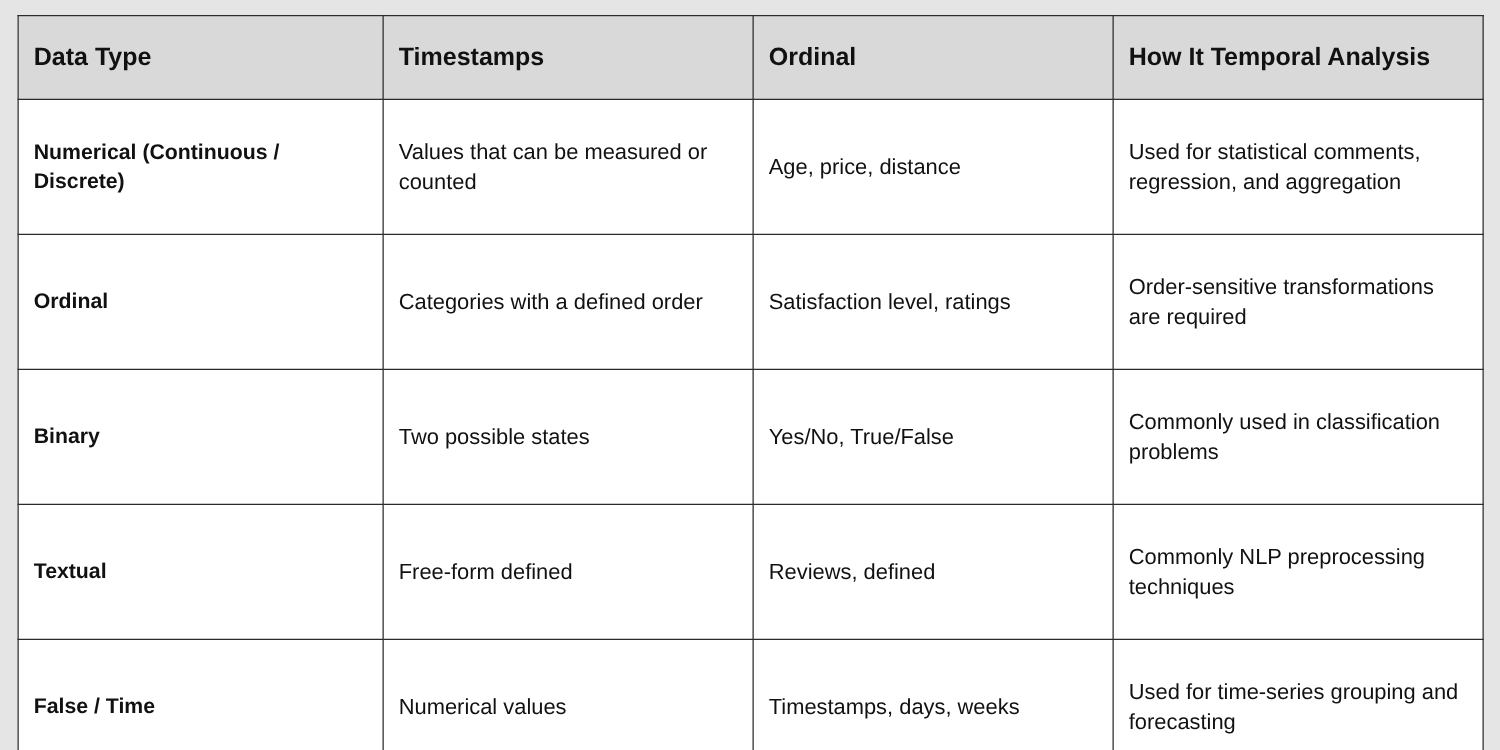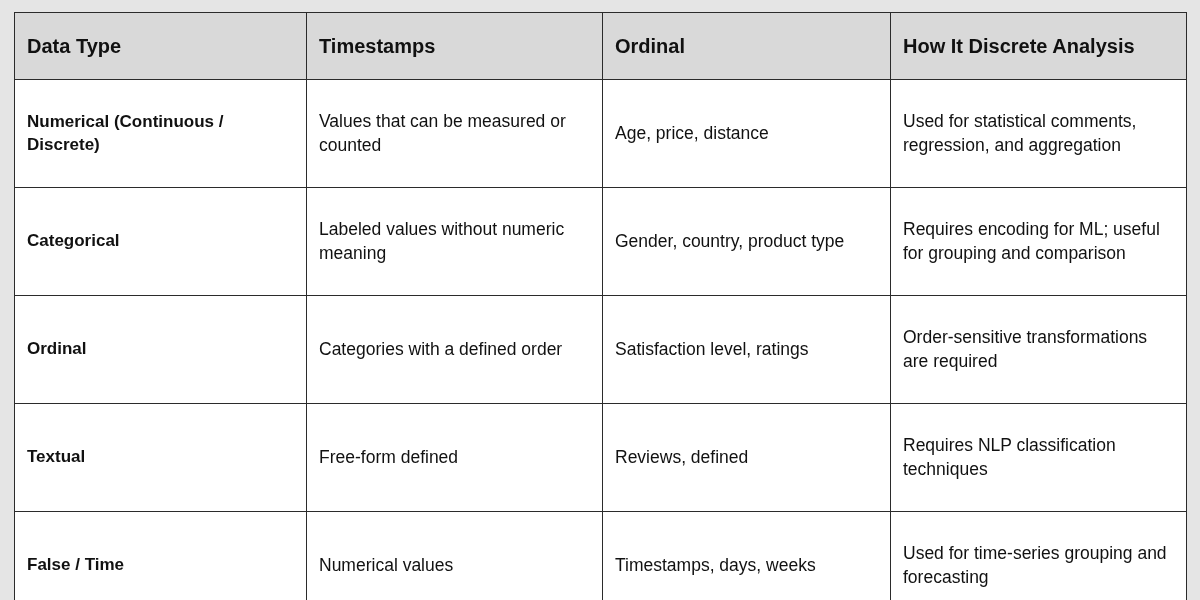--- a/index.html
+++ b/index.html
@@ -65,47 +65,47 @@
       <col class="c0">
       <col class="c1">
       <col class="c2">
       <col class="c3">
     </colgroup>
     <thead>
       <tr>
         <th>Data Type</th>
         <th>Timestamps</th>
         <th>Ordinal</th>
-        <th>How It Discrete Analysis</th>
+        <th>How It Temporal Analysis</th>
       </tr>
     </thead>
     <tbody>
       <tr>
         <td class="first-col">Numerical (Continuous / Discrete)</td>
         <td>Values that can be measured or counted</td>
         <td>Age, price, distance</td>
         <td>Used for statistical comments, regression, and aggregation</td>
       </tr>
       <tr>
-        <td class="first-col">Categorical</td>
-        <td>Labeled values without numeric meaning</td>
-        <td>Gender, country, product type</td>
-        <td>Requires encoding for ML; useful for grouping and comparison</td>
-      </tr>
-      <tr>
         <td class="first-col">Ordinal</td>
         <td>Categories with a defined order</td>
         <td>Satisfaction level, ratings</td>
         <td>Order-sensitive transformations are required</td>
       </tr>
       <tr>
+        <td class="first-col">Binary</td>
+        <td>Two possible states</td>
+        <td>Yes/No, True/False</td>
+        <td>Commonly used in classification problems</td>
+      </tr>
+      <tr>
         <td class="first-col">Textual</td>
         <td>Free-form defined</td>
         <td>Reviews, defined</td>
-        <td>Requires NLP classification techniques</td>
+        <td>Commonly NLP preprocessing techniques</td>
       </tr>
       <tr>
         <td class="first-col">False / Time</td>
         <td>Numerical values</td>
         <td>Timestamps, days, weeks</td>
         <td>Used for time-series grouping and forecasting</td>
       </tr>
     </tbody>
   </table>
 </div>

